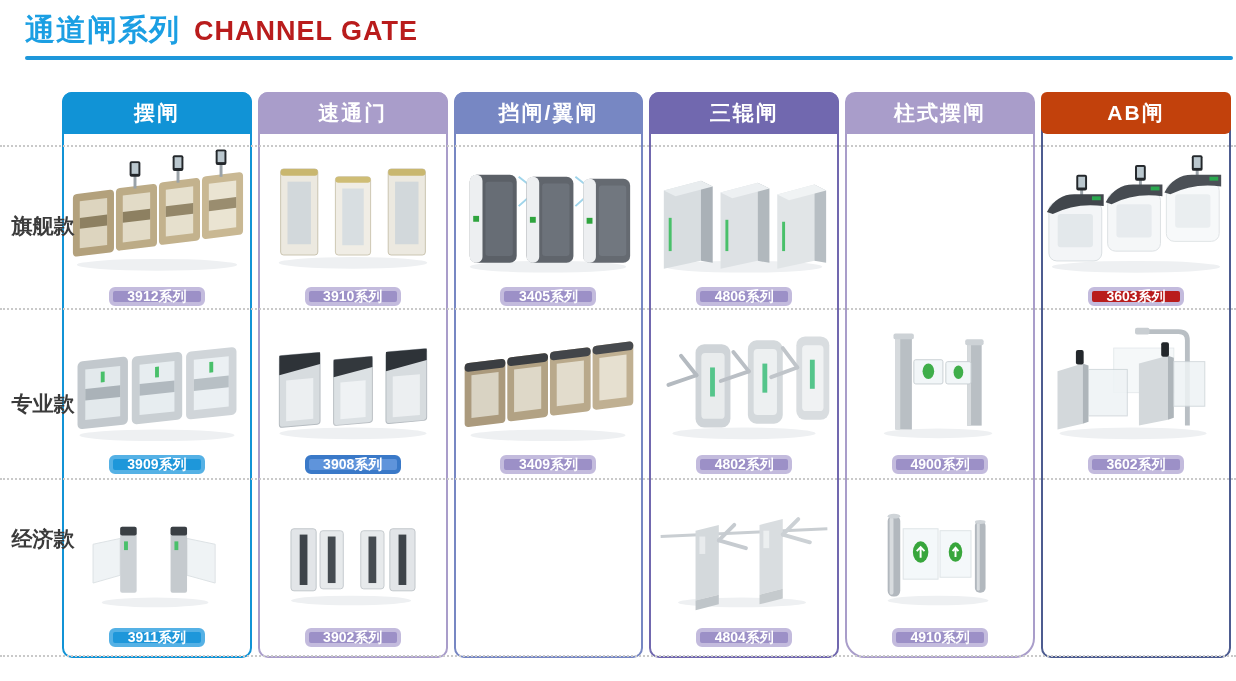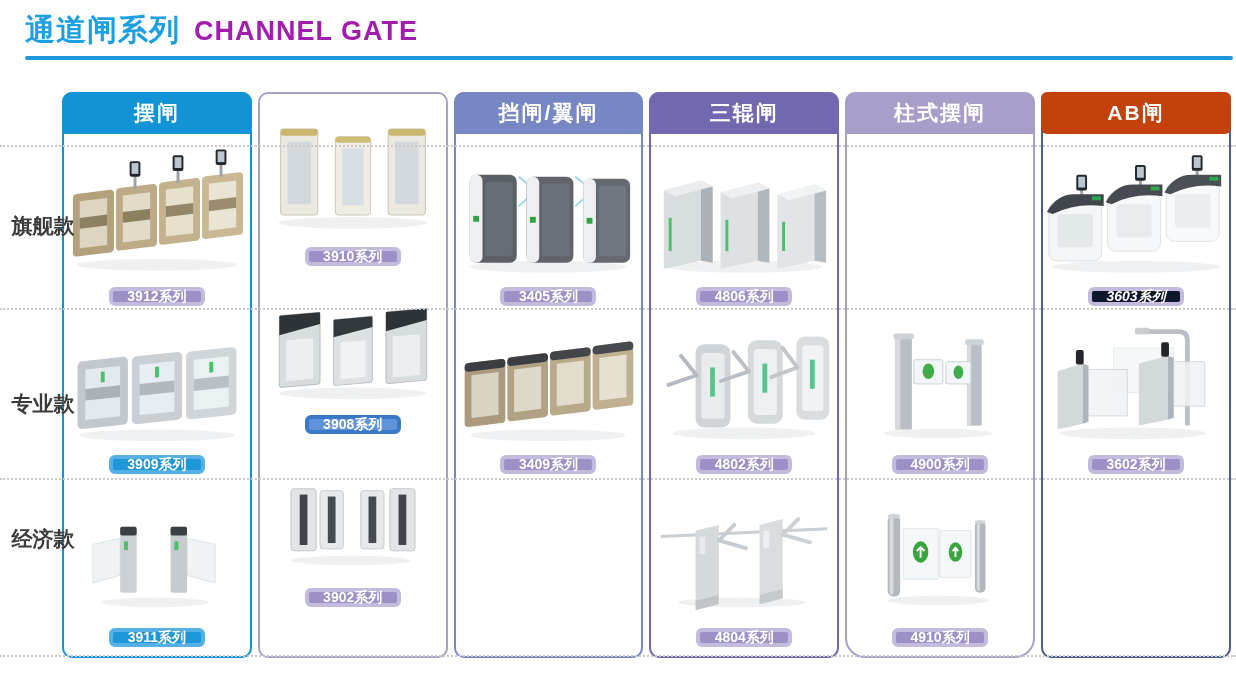--- a/index.html
+++ b/index.html
@@ -1,20 +1,20 @@
 <!DOCTYPE html>
 <html><head>
 <meta charset="utf-8">
 <style>
   *{box-sizing:border-box;margin:0;padding:0}
   html,body{width:1236px;height:681px}
   body{background:#fff;font-family:"Liberation Sans","DejaVu Sans",sans-serif;position:relative;overflow:hidden}
   .title{position:absolute;left:25px;top:10px;display:flex;align-items:baseline;gap:14px;white-space:nowrap}
   .title .cn{font-size:30px;font-weight:bold;color:#1b9fe3;letter-spacing:1px}
-  .title .en{font-size:27px;font-weight:bold;color:#a21caf;letter-spacing:1px}
+  .title .en{font-size:27px;font-weight:bold;color:#b91c1c;letter-spacing:1px}
   .rule{position:absolute;left:25px;right:3px;top:56px;height:4px;border-radius:2px;background:#1e97da}
   .row-label{position:absolute;left:6px;width:74px;text-align:center;font-size:21px;font-weight:bold;color:#3b3b3b;z-index:8}
   .divider{position:absolute;left:0;right:0;height:0;border-top:2px dotted #c9c9c9;z-index:6;pointer-events:none}
   .grid{position:absolute;left:62px;top:92px;width:1169px;height:566px;display:grid;grid-template-columns:repeat(6,1fr);gap:6px}
   .column{border:2px solid #999;border-radius:10px;background:#fff;display:flex;flex-direction:column}
   .ch{height:42px;margin:-2px -2px 0;border-radius:10px 10px 0 0;display:flex;align-items:center;justify-content:center;color:#fff;font-size:21px;font-weight:bold;letter-spacing:2px;flex:none}
   .cell{display:flex;flex-direction:column;align-items:center;width:100%}
   .r1{height:174px}.r2{height:170px}.r3{height:178px}
   .img{flex:1;display:flex;align-items:center;justify-content:center;width:100%;overflow:hidden}
   .badge{height:19px;min-width:96px;padding:0 10px;border:4px solid #6d28d9;border-radius:6px;color:#fff;font-size:14px;font-weight:bold;display:flex;align-items:center;justify-content:center;margin-bottom:2px;position:relative;z-index:7;white-space:nowrap;cursor:pointer}
@@ -128,20 +128,21 @@
               <rect width="17" height="9" rx="2" fill="#3a3f44"></rect>
               <rect x="4" y="15" width="4" height="9" fill="#49c06a"></rect>
             </g>
         </svg>
       </div>
       <div class="badge" style="background-color: rgb(30, 151, 218); border-color: rgb(85, 177, 229);">3911系列</div>
     </div>
   </div>
 
   <div class="column" style="border-color: rgb(169, 157, 202);">
+    <div class="ch" style="background-color: rgb(169, 157, 202);">速通门</div>
     <div class="cell r1">
       <div class="img">
         <svg width="176" height="130" viewBox="0 0 180 130">
           <ellipse cx="90" cy="118" rx="76" ry="6" fill="#eef0f2"></ellipse>
           <g transform="translate(16,22)">
               <rect width="38" height="88" rx="3" fill="#ece9e0" stroke="#c9c3ae"></rect>
               <rect width="38" height="7" rx="3" fill="#c9b76f"></rect>
               <rect x="7" y="13" width="24" height="64" fill="#d2d8db"></rect>
             </g>
           <g transform="translate(72,30)">
@@ -453,21 +454,21 @@
               <rect x="44" y="-6" width="9" height="4" fill="#2aa84f"></rect>
             </g>
           <g transform="translate(126,36)">
               <rect width="54" height="60" rx="8" fill="#f7f9fa" stroke="#dfe3e5"></rect>
               <rect x="9" y="12" width="36" height="34" rx="3" fill="#eaeef0"></rect>
               <path d="M-2 10 Q8 -8 26 -8 H56 V4 Q28 0 4 12 Z" fill="#4b5056"></path>
               <rect x="44" y="-6" width="9" height="4" fill="#2aa84f"></rect>
             </g>
         </svg>
       </div>
-      <div class="badge" style="background-color: #0f172a; border-color: rgb(195, 187, 221); font-style: italic;">3603系列</div>
+      <div class="badge" style="background-color: #b91c1c; border-color: rgb(195, 187, 221);">3603系列</div>
     </div>
     <div class="cell r2">
       <div class="img">
         <svg width="186" height="126" viewBox="0 0 190 130">
           <ellipse cx="92" cy="118" rx="76" ry="6" fill="#eef0f2"></ellipse>
           <path d="M148 110 V22 Q148 13 139 13 H104" fill="none" stroke="#b9bfc4" stroke-width="5"></path>
           <rect x="94" y="9" width="15" height="7" rx="2" fill="#c9ced2"></rect>
           <rect x="72" y="30" width="62" height="46" fill="#f2f6f8" opacity="0.75" stroke="#dde3e6"></rect>
           <polygon points="14,54 40,46 40,108 14,114" fill="#d3d8db"></polygon>
           <polygon points="40,46 46,48 46,106 40,108" fill="#aeb5ba"></polygon>

